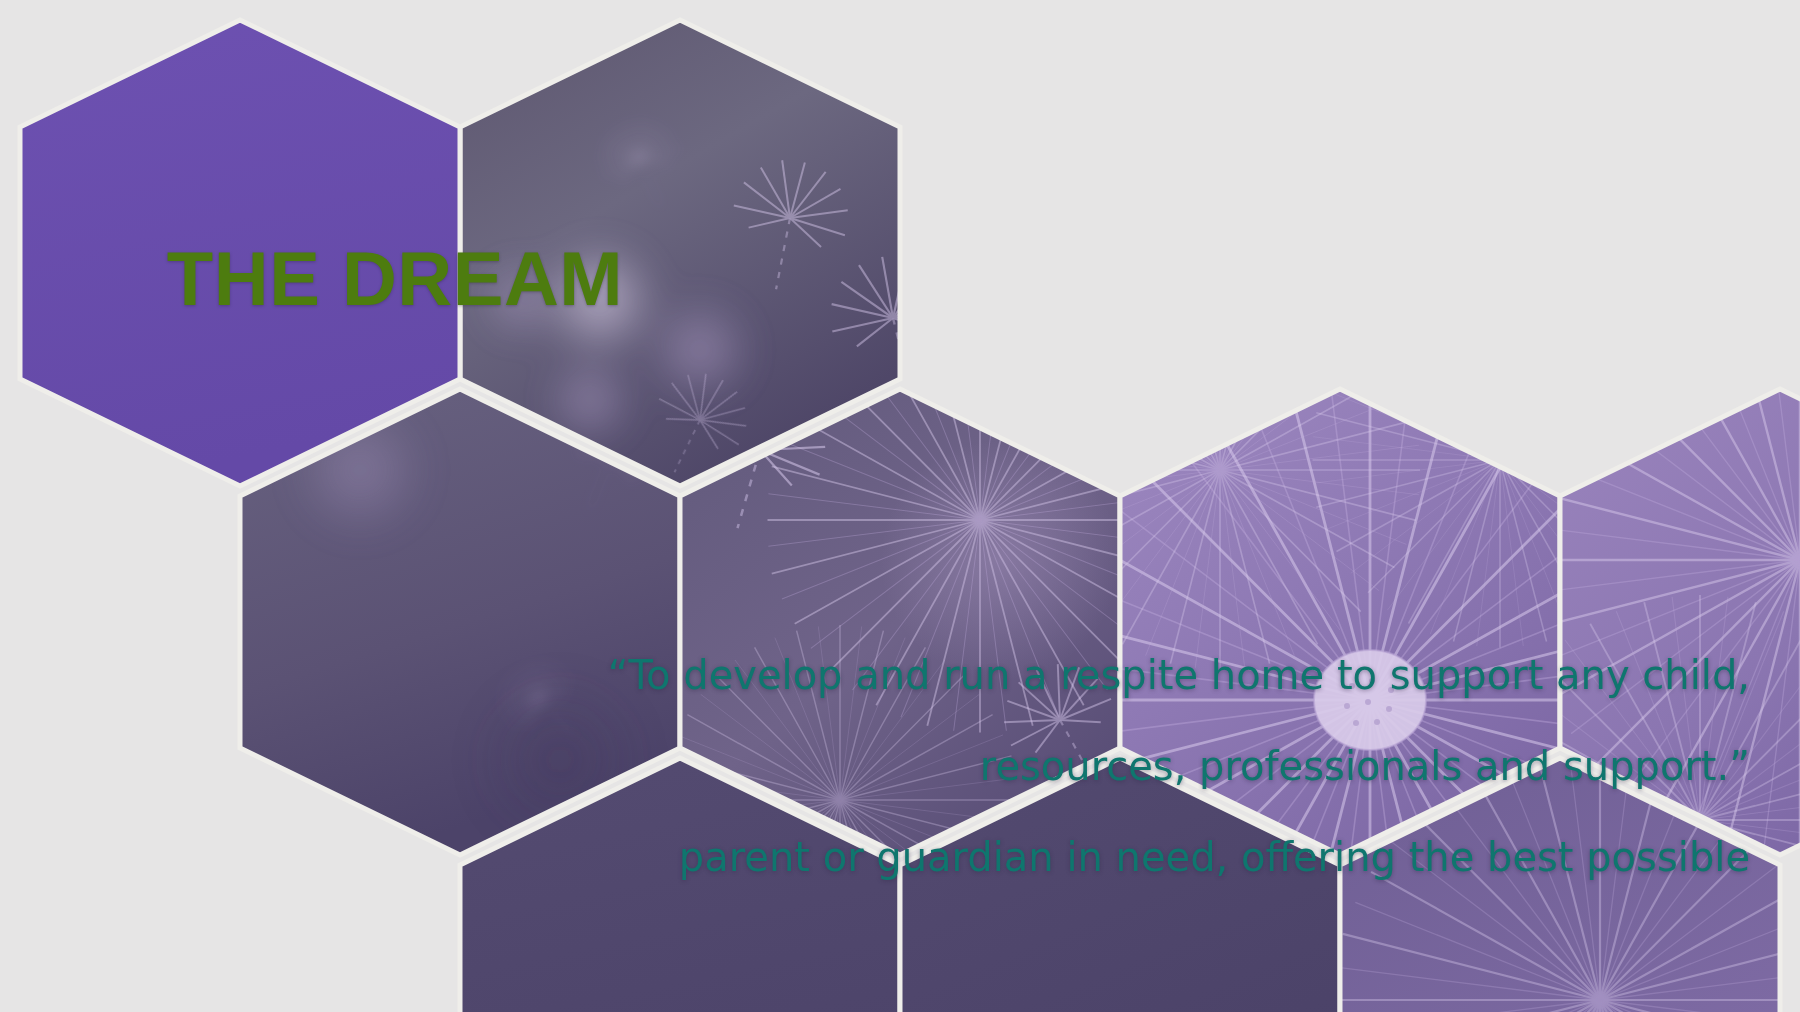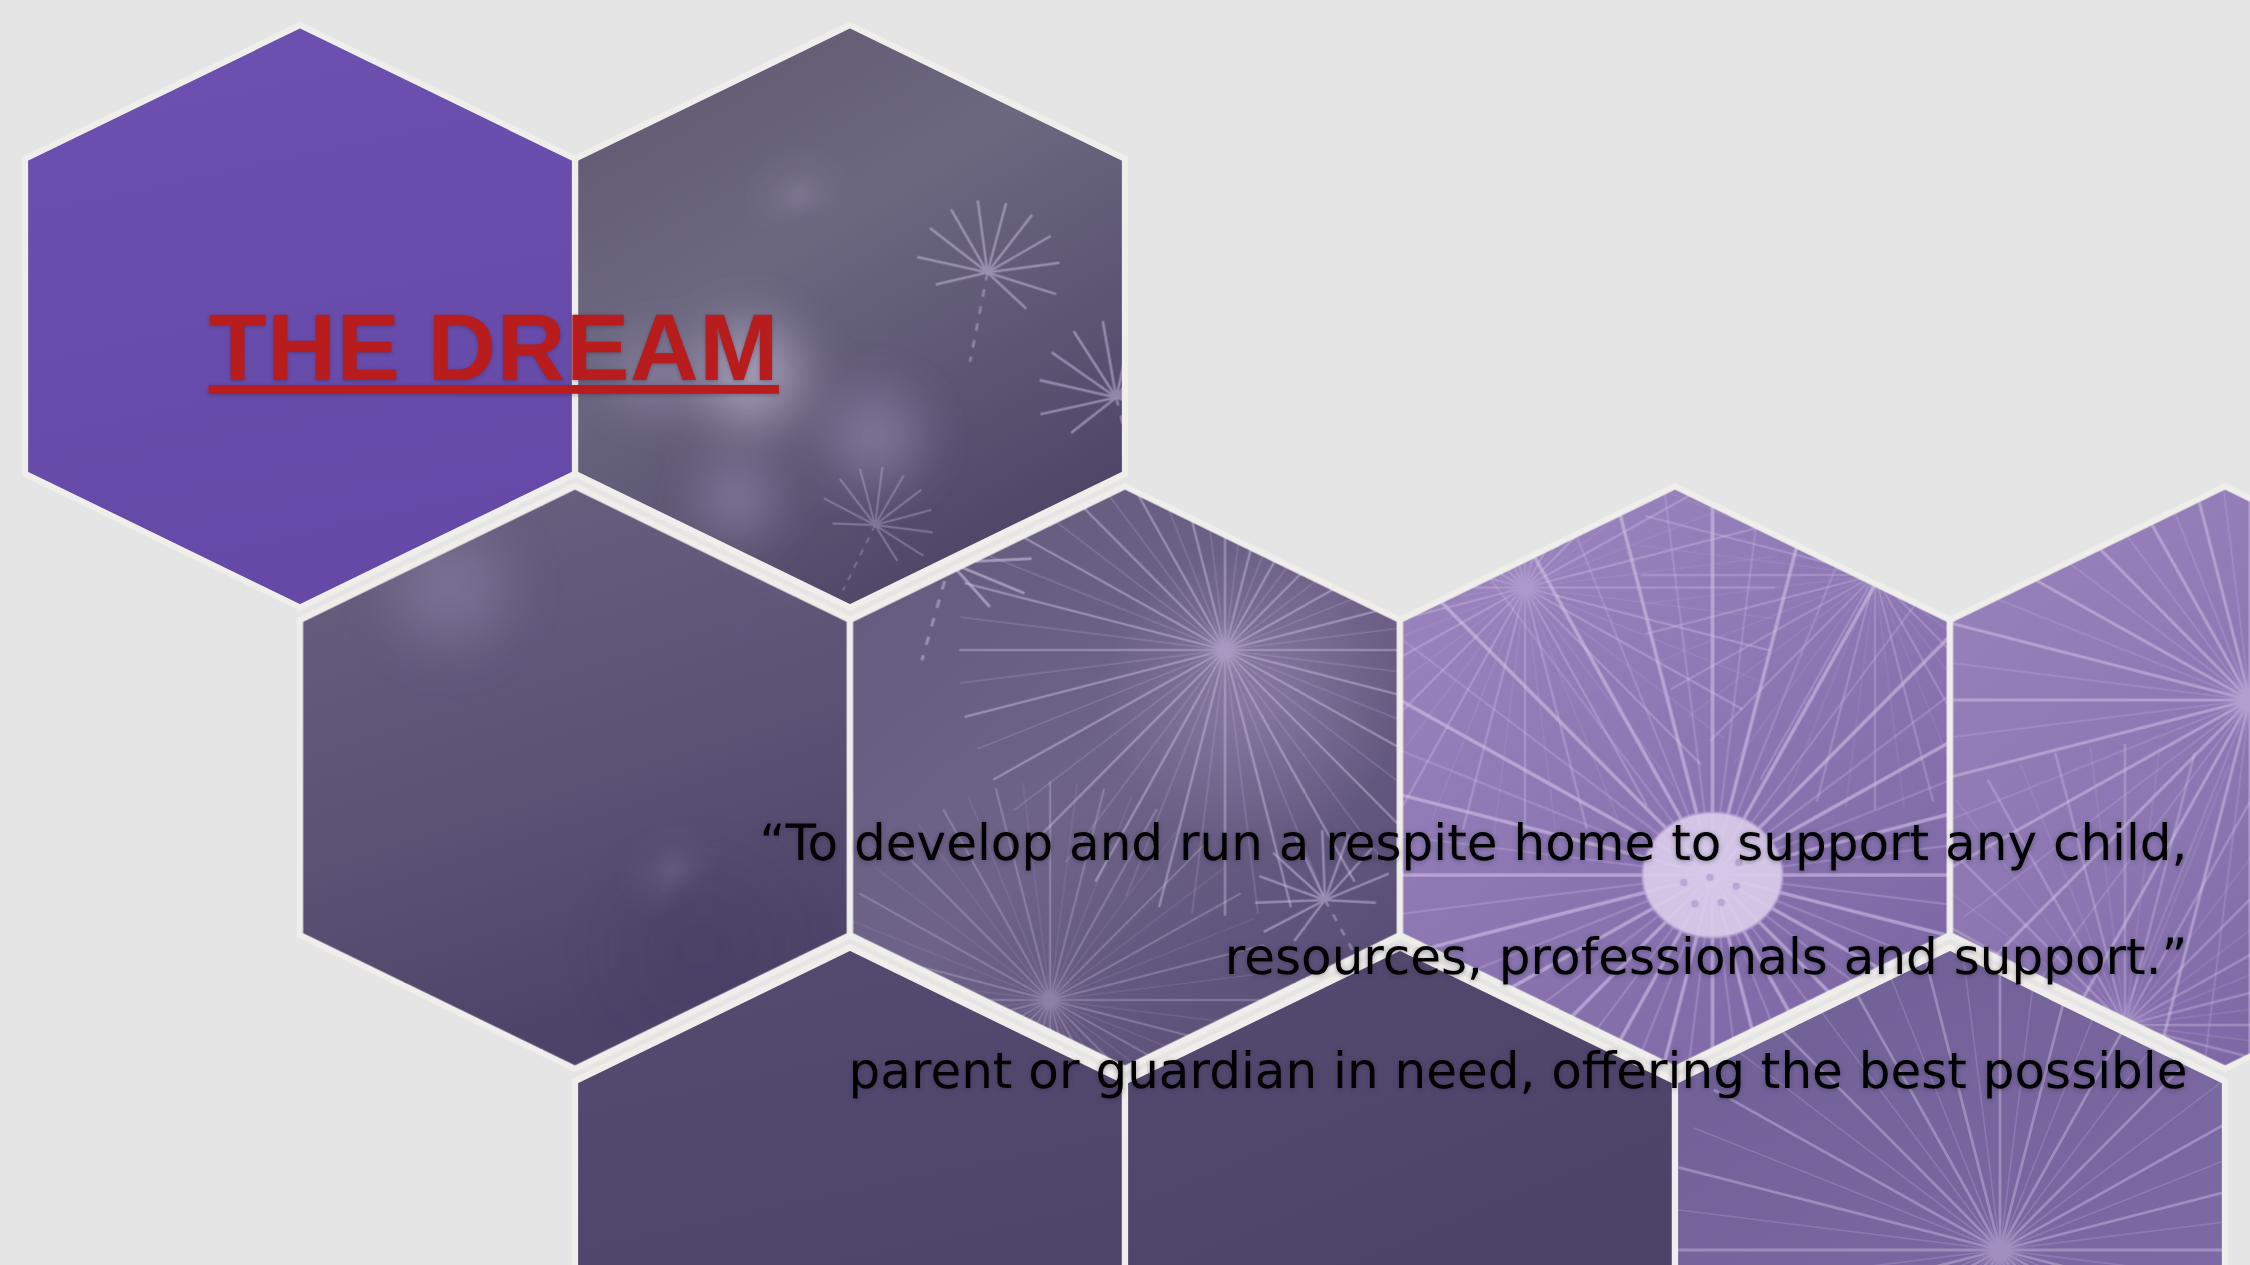--- a/index.html
+++ b/index.html
@@ -23,38 +23,37 @@
     inset: 0;
     width: 1800px;
     height: 1012px;
   }
   .title {
     position: absolute;
     left: 0;
     top: 190px;
     width: 790px;
     text-align: center;
-    color: #b91c1c;
+    color: #4d7c0f;
     font-family: "Liberation Sans", sans-serif;
     font-weight: bold;
     font-size: 76px;
     letter-spacing: 0.5px;
     line-height: 1;
     text-shadow: 0 1px 3px rgba(40,30,60,0.35);
     white-space: nowrap;
     pointer-events: none;
-    text-decoration: underline;
   }
   .quote {
     position: absolute;
     left: 420px;
     top: 630px;
     width: 1330px;
     text-align: right;
-    color: #000000;
+    color: #0f766e;
     font-family: "DejaVu Sans", sans-serif;
     font-weight: 400;
     font-size: 40px;
     line-height: 91px;
     text-shadow: 0 1px 4px rgba(50,40,70,0.45);
     pointer-events: none;
   }
   .quote .qline { display: block; white-space: nowrap; }
 </style>
 </head>

